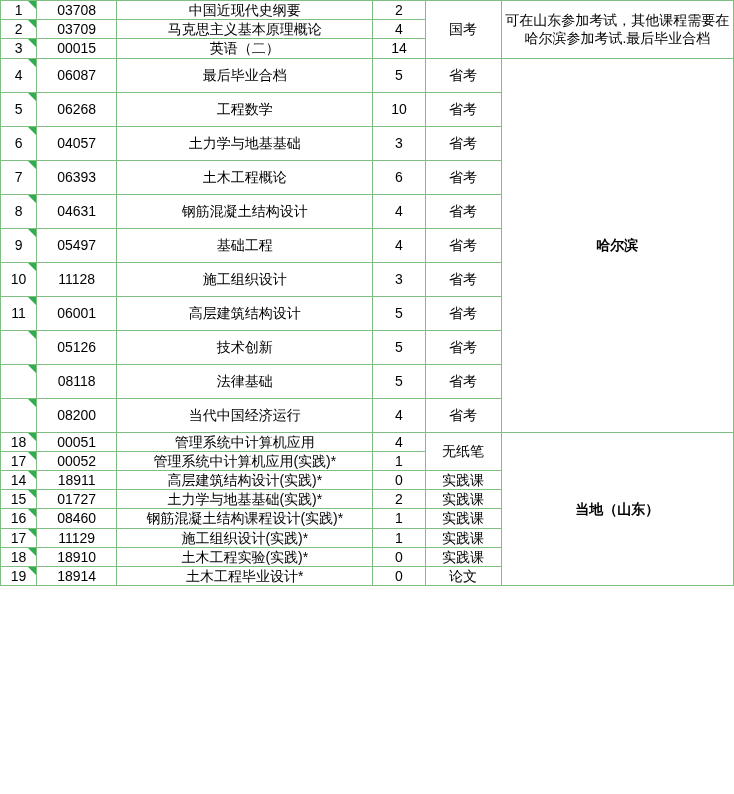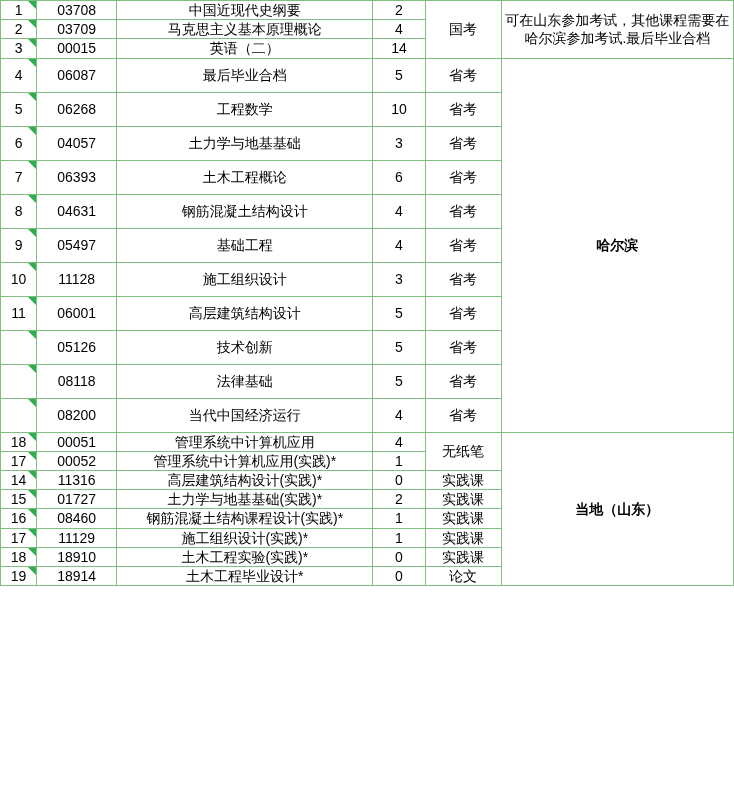--- a/index.html
+++ b/index.html
@@ -196,21 +196,21 @@
     </tr>
     <tr>
       <td class="idx marked">17</td>
       <td class="code">00052</td>
       <td class="name">管理系统中计算机应用(实践)*</td>
       <td class="credit">1</td>
     </tr>
 
     <tr>
       <td class="idx marked">14</td>
-      <td class="code">11316</td>
+      <td class="code">18911</td>
       <td class="name">高层建筑结构设计(实践)*</td>
       <td class="credit">0</td>
       <td class="type">实践课</td>
     </tr>
     <tr>
       <td class="idx marked">15</td>
       <td class="code">01727</td>
       <td class="name">土力学与地基基础(实践)*</td>
       <td class="credit">2</td>
       <td class="type">实践课</td>

